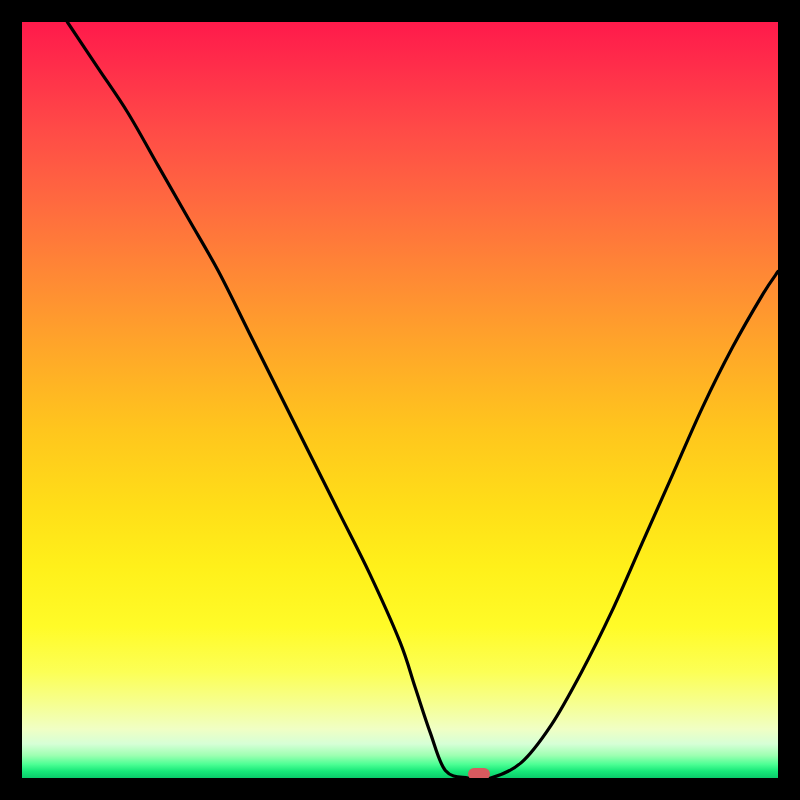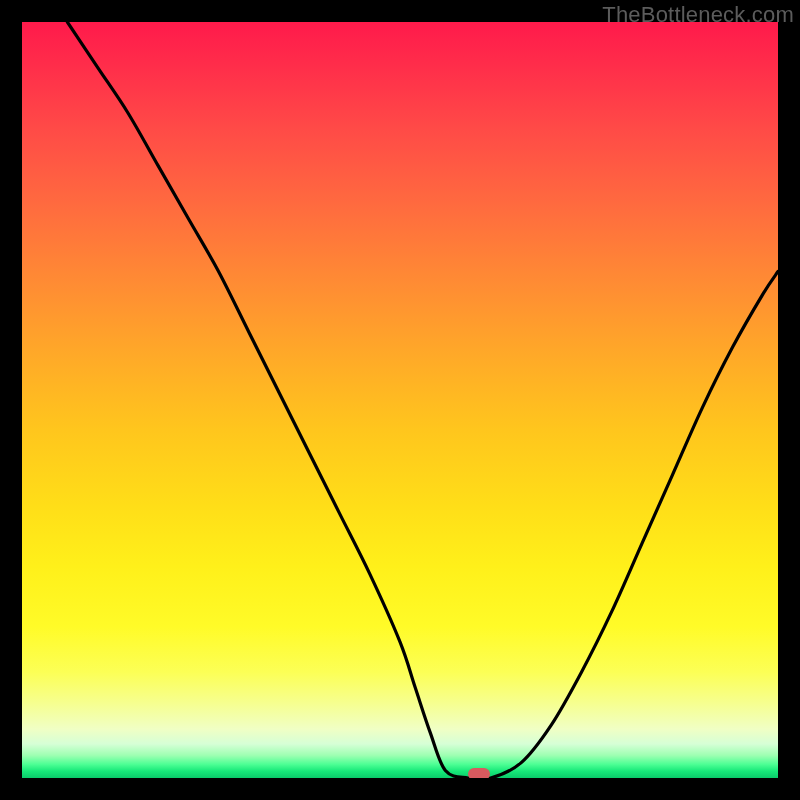--- a/index.html
+++ b/index.html
@@ -76,14 +76,13 @@
 <body>
 
 <div class="outer">
   <div class="plot">
     <div class="gradient"></div>
     <svg class="curve" viewBox="0 0 756 756" preserveAspectRatio="none">
       <path id="curve-path" d="M 45.36 0.00 C 50.40 7.56 65.52 30.24 75.60 45.36 C 85.68 60.48 95.76 74.34 105.84 90.72 C 115.92 107.10 126.00 126.00 136.08 143.64 C 146.16 161.28 156.24 178.92 166.32 196.56 C 176.40 214.20 186.48 230.58 196.56 249.48 C 206.64 268.38 216.72 289.80 226.80 309.96 C 236.88 330.12 246.96 350.28 257.04 370.44 C 267.12 390.60 277.20 410.76 287.28 430.92 C 297.36 451.08 307.44 471.24 317.52 491.40 C 327.60 511.56 337.68 530.46 347.76 551.88 C 357.84 573.30 370.44 601.02 378.00 619.92 C 385.56 638.82 388.08 650.16 393.12 665.28 C 398.16 680.40 403.20 696.78 408.24 710.64 C 413.28 724.50 417.06 740.88 423.36 748.44 C 429.66 756.00 438.48 754.74 446.04 756.00 C 453.60 757.26 459.90 758.52 468.72 756.00 C 477.54 753.48 488.88 749.70 498.96 740.88 C 509.04 732.06 519.12 718.20 529.20 703.08 C 539.28 687.96 549.36 669.06 559.44 650.16 C 569.52 631.26 579.60 611.10 589.68 589.68 C 599.76 568.26 609.84 544.32 619.92 521.64 C 630.00 498.96 640.08 476.28 650.16 453.60 C 660.24 430.92 670.32 406.98 680.40 385.56 C 690.48 364.14 700.56 343.98 710.64 325.08 C 720.72 306.18 733.32 284.76 740.88 272.16 C 748.44 259.56 753.48 253.26 756.00 249.48" fill="none" stroke="#000" stroke-width="3.2" stroke-linejoin="round" stroke-linecap="round"></path>
     </svg>
     <div id="marker" class="marker" style="left: 457.38px; top: 752.22px; background: rgb(216, 90, 95);"></div>
   </div>
-  <div class="watermark">TheBottleneck.com</div>
 </div>
 
 </body></html>

